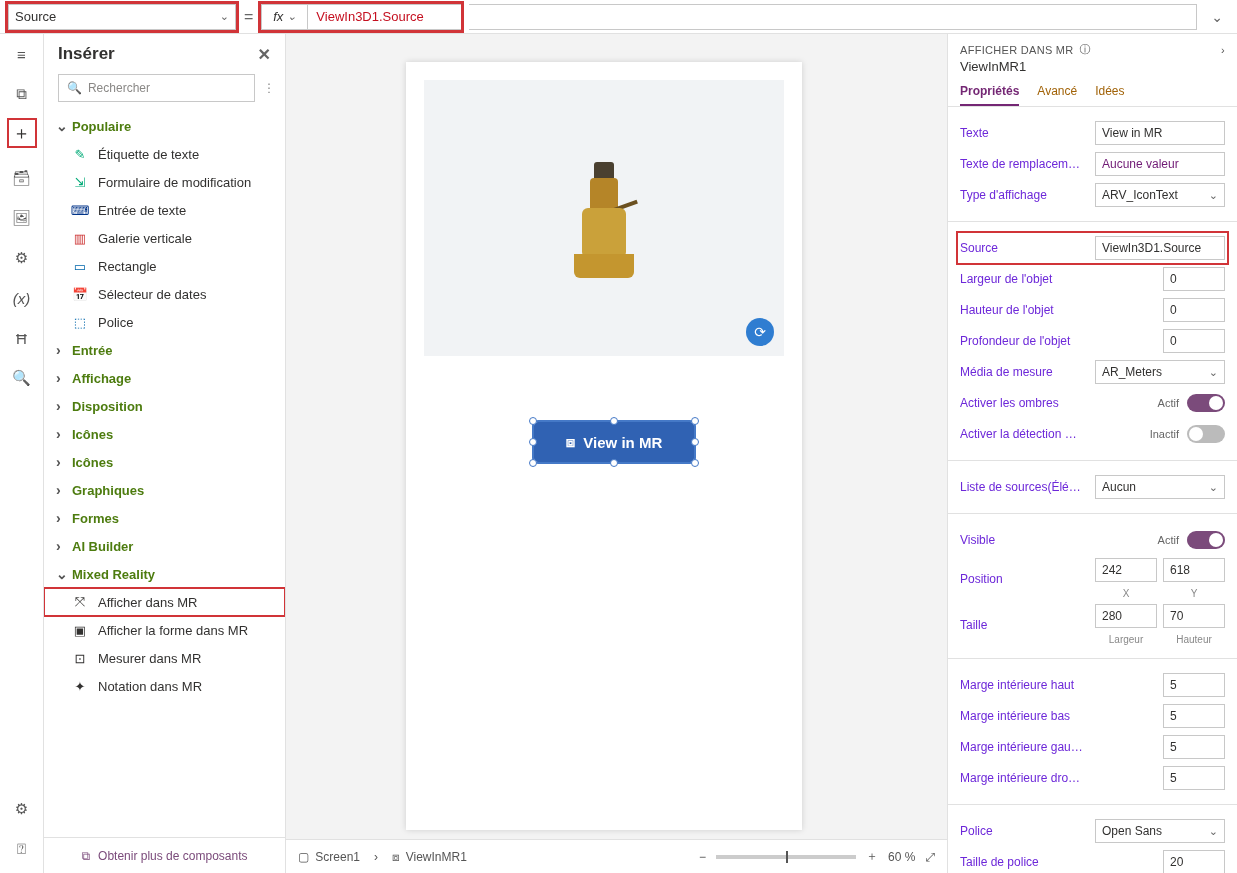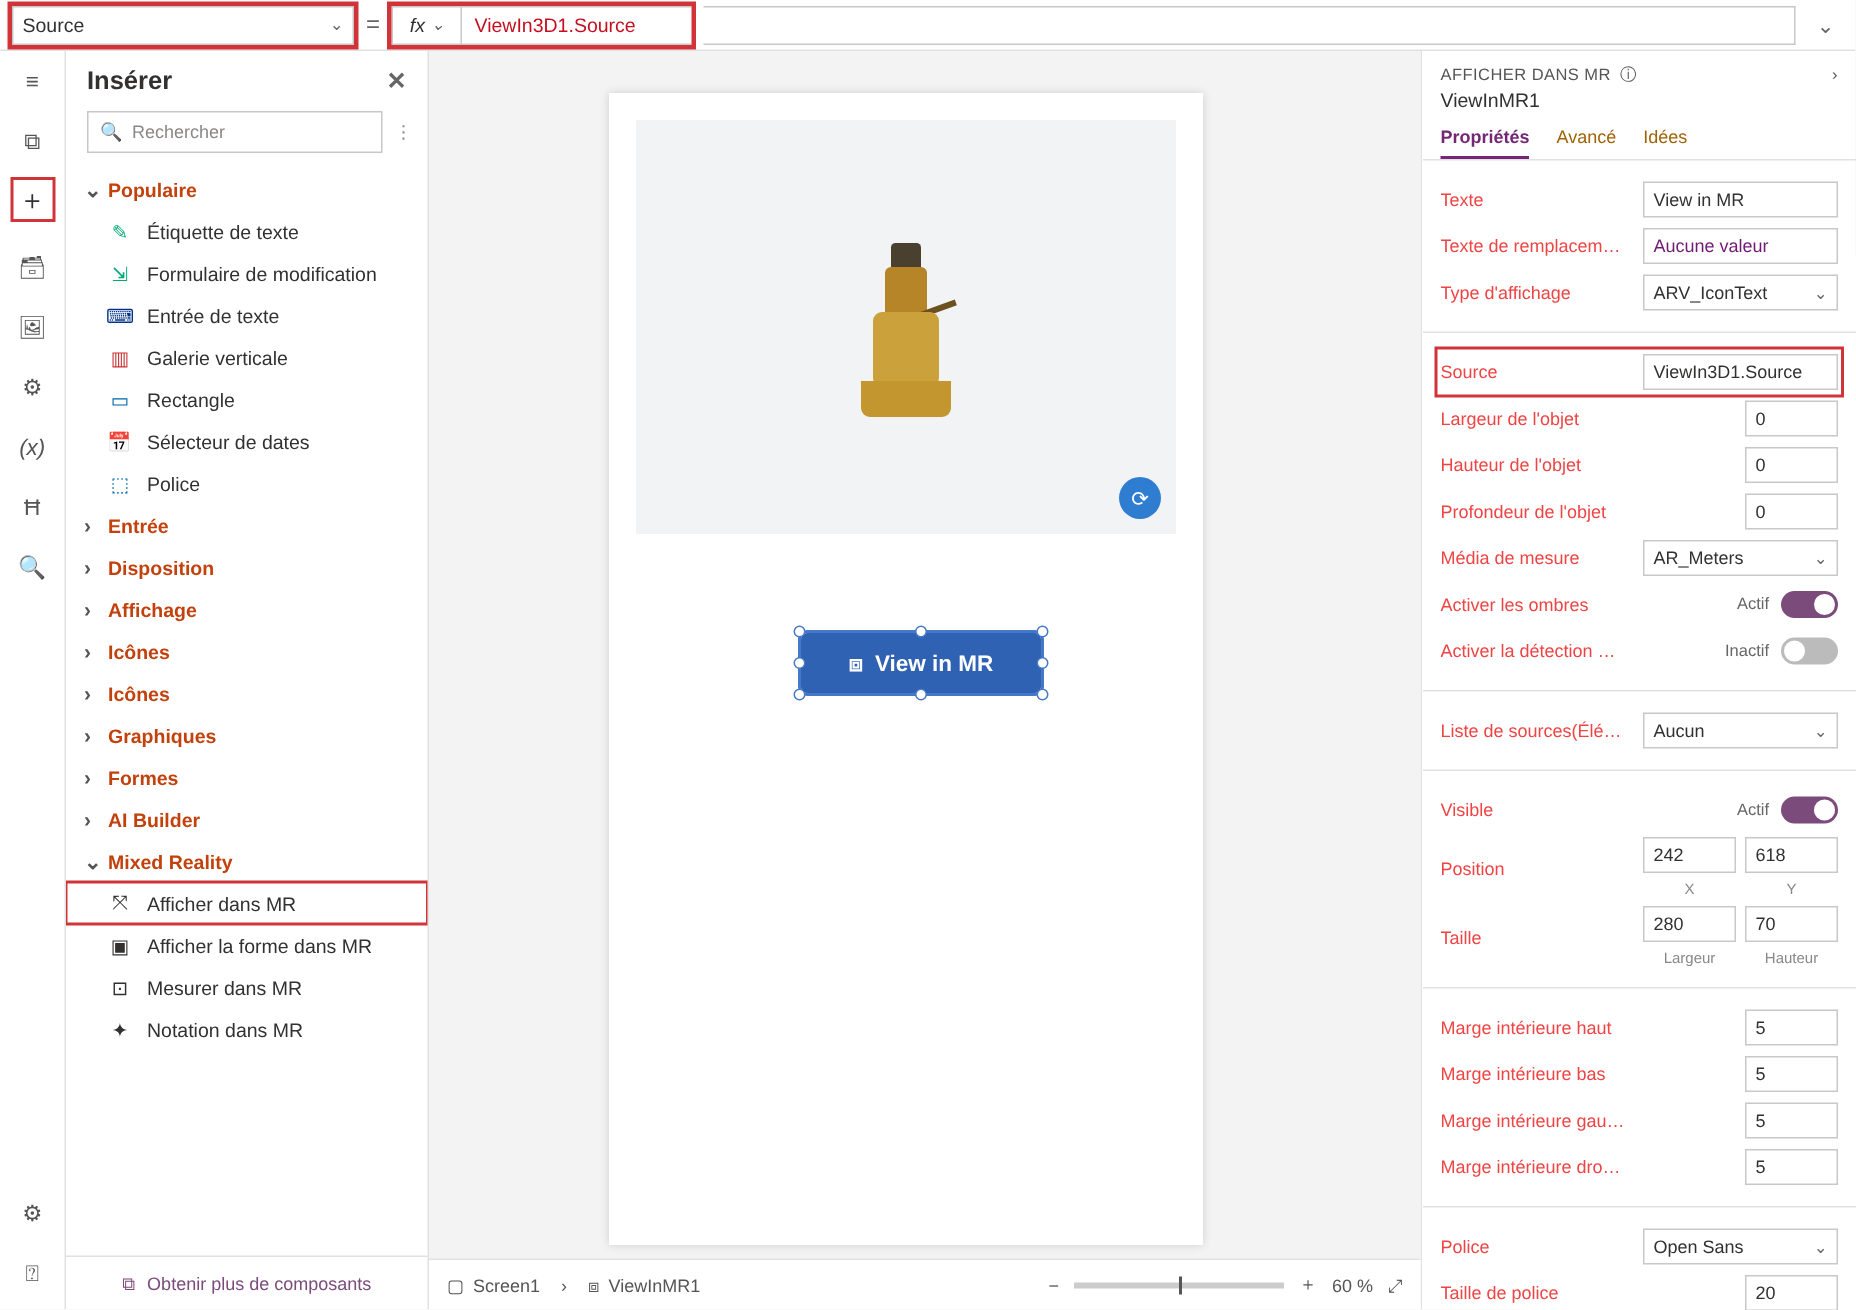--- a/index.html
+++ b/index.html
@@ -30,21 +30,21 @@
   .rail { width:44px; border-right:1px solid var(--border-light); display:flex; flex-direction:column; align-items:center; padding-top:10px; gap:20px; position:relative;}
   .rail-icon { width:20px; height:20px; display:flex; align-items:center; justify-content:center; color:#555; font-size:15px;}
   .rail .add { width:30px; height:30px; border:2px solid var(--highlight-box); display:flex; align-items:center; justify-content:center; font-size:18px; margin-top:-6px;}
   .rail-bottom { margin-top:auto; margin-bottom:14px; display:flex; flex-direction:column; gap:20px; align-items:center;}
   
   .insert-panel { width:242px; border-right:1px solid var(--border-light); display:flex; flex-direction:column;}
   .insert-header { display:flex; align-items:center; justify-content:space-between; padding:10px 14px 6px 14px; font-size:17px; font-weight:600;}
   .search-row { display:flex; align-items:center; gap:8px; padding:4px 10px 10px 14px;}
   .search-box { flex:1; height:28px; border:1px solid var(--border-mid); display:flex; align-items:center; padding:0 8px; gap:6px; color:var(--text-light);}
   .tree { flex:1; overflow:auto; padding-bottom:6px;}
-  .cat-header { display:flex; align-items:center; gap:6px; padding:6px 12px; font-weight:600; font-size:13px; color:#c2410c;}
+  .cat-header { display:flex; align-items:center; gap:6px; padding:6px 12px; font-weight:600; font-size:13px; color:#4d7c0f;}
   .cat-header.collapsed::before { content:"›"; font-size:14px; width:10px; display:inline-block; color:#555;}
   .cat-header.expanded::before { content:"⌄"; font-size:14px; width:10px; display:inline-block; color:#555;}
   .leaf { display:flex; align-items:center; gap:10px; padding:6px 12px 6px 28px; font-size:13px; color:#323130;}
   .leaf .li-icon { width:16px; height:16px; display:flex; align-items:center; justify-content:center; font-size:13px;}
   .leaf.highlight { outline:2px solid var(--highlight-box); outline-offset:-1px;}
   .get-more { height:36px; border-top:1px solid var(--border-light); display:flex; align-items:center; justify-content:center; gap:8px; color:#7b4b7b; font-size:12px;}
   
   .center { flex:1; background:#f3f3f3; display:flex; flex-direction:column; position:relative;}
   .canvas-area { flex:1; position:relative; overflow:hidden;}
   .device { position:absolute; left:120px; top:28px; width:396px; height:768px; background:#fff; box-shadow:0 0 6px rgba(0,0,0,.15);}
@@ -61,21 +61,21 @@
   
   .props { width:290px; border-left:1px solid var(--border-light); display:flex; flex-direction:column; overflow:auto; font-size:12px;}
   .props-header { padding:8px 12px 2px 12px;}
   .props-header .affhdr{ font-size:11px; letter-spacing:.3px; color:#555; display:flex; align-items:center; gap:6px;}
   .props-header .obj { font-size:13px; margin-top:2px;}
   .tabs { display:flex; gap:18px; padding:8px 12px 0 12px; border-bottom:1px solid var(--border-light);}
   .tab { padding-bottom:6px; font-size:12px; color:#a16207;}
   .tab.active { color:var(--accent); border-bottom:2px solid var(--accent); font-weight:600;}
   .section { padding:8px 12px; border-bottom:1px solid var(--border-light);}
   .prow { display:flex; align-items:center; justify-content:space-between; margin:5px 0; min-height:26px; gap:8px;}
-  .prow .plabel { color:#ef4444; font-size:12px; flex:1; white-space:nowrap; overflow:hidden; text-overflow:ellipsis;}
+  .prow .plabel { color:#6d28d9; font-size:12px; flex:1; white-space:nowrap; overflow:hidden; text-overflow:ellipsis;}
   .pinput, .psel { width:130px; height:24px; border:1px solid var(--border-mid); padding:0 6px; font-size:12px; background:#fff; display:flex; align-items:center;}
   .pinput.small { width:62px;}
   .psel { justify-content:space-between;}
   .prow.red { outline:2px solid var(--highlight-box); outline-offset:2px;}
   .toggle { width:38px; height:18px; border-radius:9px; background:#7b4b7b; position:relative;}
   .toggle.off { background:#bbb;}
   .toggle::after { content:""; position:absolute; width:14px; height:14px; background:#fff; border-radius:50%; top:2px; right:2px;}
   .toggle.off::after { left:2px; right:auto;}
   .dual { display:flex; gap:6px; flex-direction:column; align-items:flex-end;}
   .dual-row { display:flex; gap:6px;}
@@ -177,24 +177,24 @@
           <div class="leaf">
             <span class="li-icon" style="color:#06a">⬚</span>
             <span>Police</span>
           </div>
         </div>
       <div id="collapsed-cats">
           <div class="cat-header collapsed">
             <span>Entrée</span>
           </div>
           <div class="cat-header collapsed">
+            <span>Affichage</span>
+          </div>
+          <div class="cat-header collapsed">
             <span>Disposition</span>
-          </div>
-          <div class="cat-header collapsed">
-            <span>Affichage</span>
           </div>
           <div class="cat-header collapsed">
             <span>Icônes</span>
           </div>
           <div class="cat-header collapsed">
             <span>Icônes</span>
           </div>
           <div class="cat-header collapsed">
             <span>Graphiques</span>
           </div>

